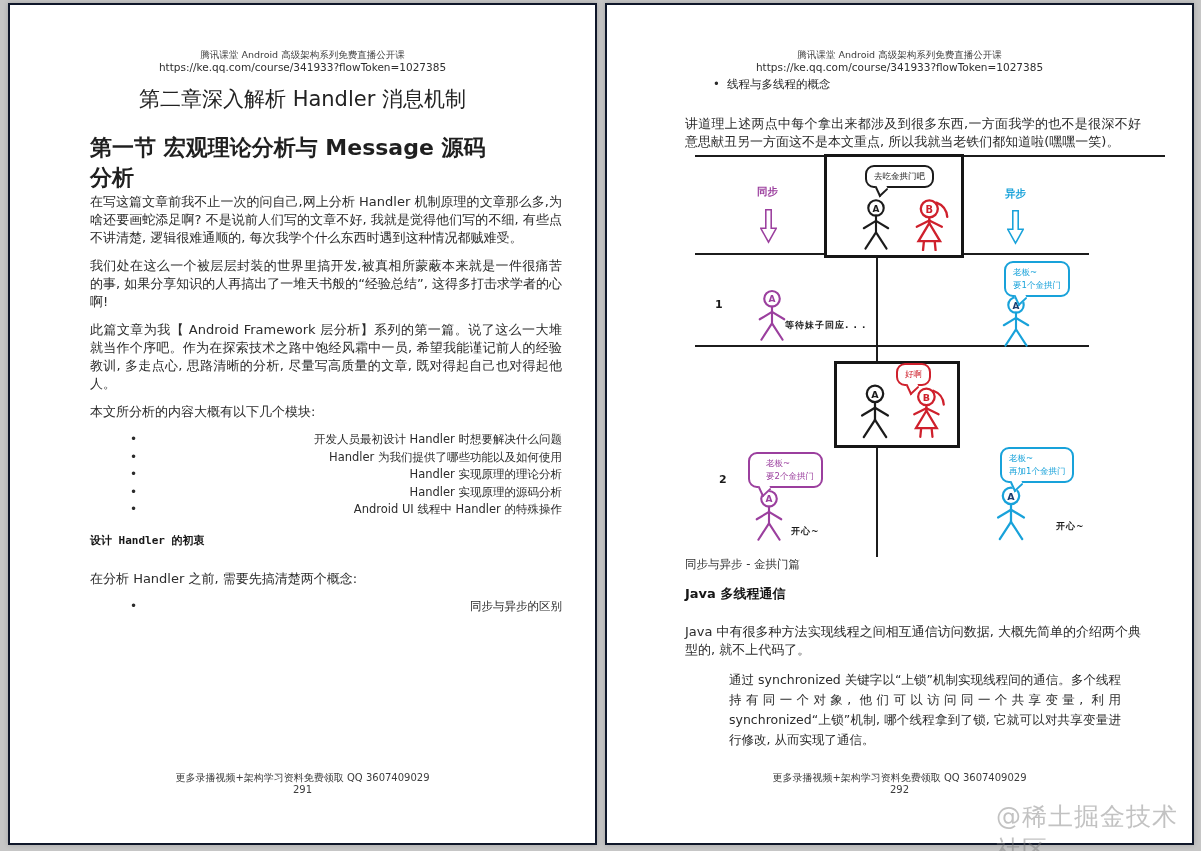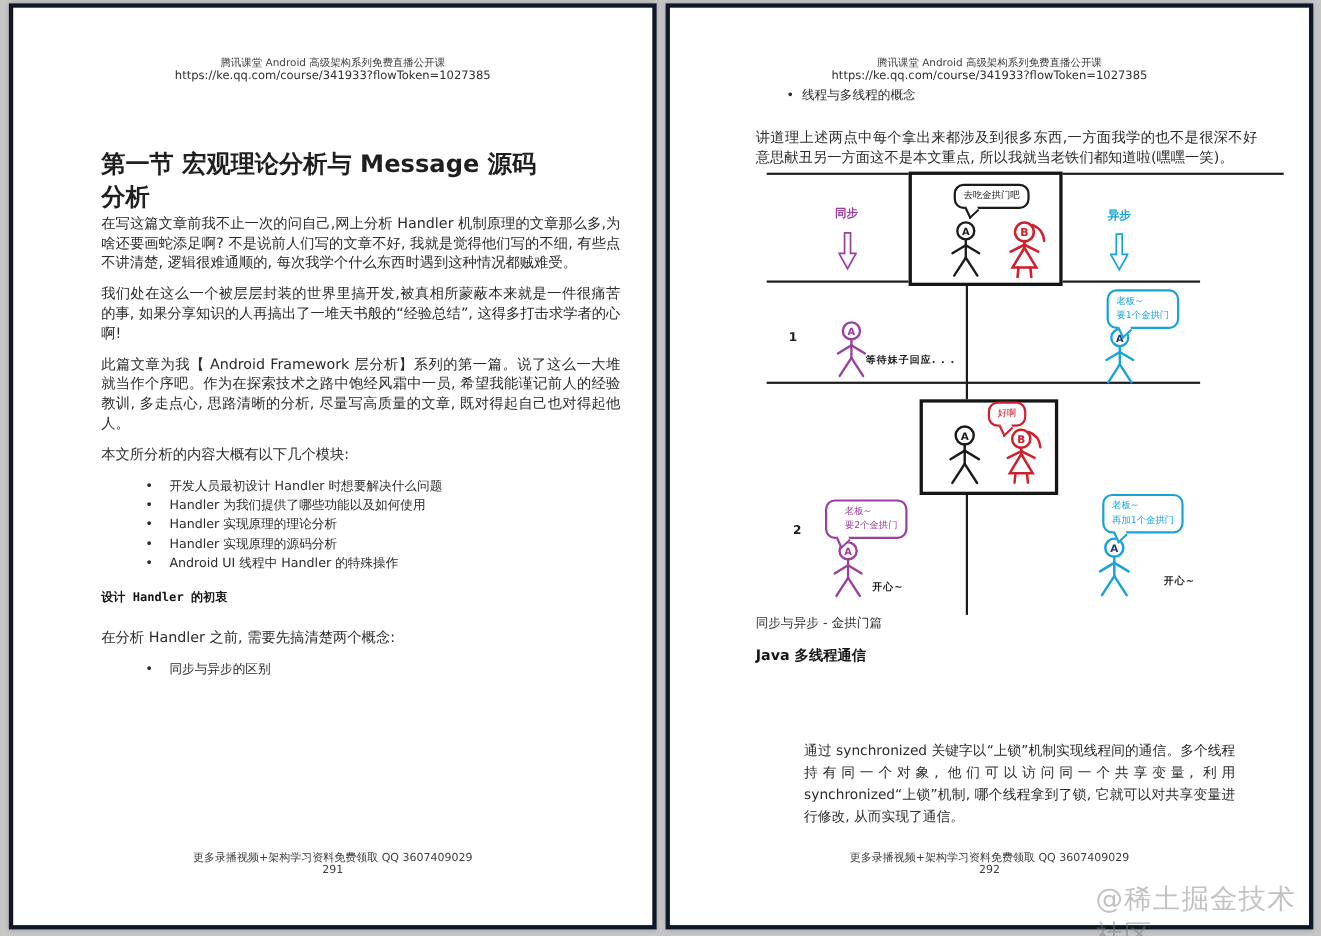--- a/index.html
+++ b/index.html
@@ -5,40 +5,40 @@
   html,body{margin:0;padding:0;}
   body{
     width:1201px;height:851px;overflow:hidden;
     background:#c6c6c6;
     font-family:"DejaVu Sans","Liberation Sans",sans-serif;
     color:#2a2a2a;
     position:relative;
   }
   .page{
     position:absolute;top:3px;width:589px;height:842px;
-    background:#fff;border:4px solid #0f172a;box-sizing:border-box;
+    background:#fff;border:2px solid #0f172a;box-sizing:border-box;
     box-shadow:0 0 5px rgba(0,0,0,.18);
   }
   .page-left{left:8px;}
   .page-right{left:605px;}
 
   
   .hdr1{position:absolute;top:44px;left:0;right:0;text-align:center;font-size:9.5px;color:#3d3d3d;}
   .hdr2{position:absolute;top:56px;left:0;right:0;text-align:center;font-size:10.5px;color:#2e2e2e;}
   .foot{position:absolute;left:0;right:0;text-align:center;font-size:10px;color:#3c3c3c;}
   .foot-line{top:766px;}
   .foot-num{top:779px;}
 
   
   .chapter{position:absolute;top:80px;left:0;right:0;text-align:center;font-size:21px;font-weight:500;color:#222;}
   .col{position:absolute;left:80px;top:128px;width:472px;}
   .section{font-size:22px;line-height:30px;font-weight:bold;color:#1f1f1f;width:400px;margin:0;}
   .h-small{font-size:13px;font-weight:bold;color:#1b1b1b;margin:34px 0 14px 0;}
   .para{font-size:13px;line-height:18px;text-align:justify;margin:0 0 10px 0;color:#2b2b2b;}
-  .blist{margin:6px 0 10px 0;}
+  .blist{margin:6px 0 10px 0;text-align:right;}
   .li{position:relative;padding-left:62px;font-size:11.5px;line-height:17.5px;color:#2b2b2b;}
   .li::before{content:"\2022";position:absolute;left:40px;top:0;font-size:12px;}
   .h-design{font-family:"DejaVu Sans Mono","Liberation Mono",monospace;font-size:11px;font-weight:bold;color:#161616;margin:14px 0 0 0;}
   .p6{margin-top:22px;}
 
   
   .r-bullet{position:absolute;left:78px;top:72px;padding-left:42px;font-size:11.5px;color:#2b2b2b;}
   .r-bullet::before{content:"\2022";position:absolute;left:28px;top:0;}
   .r-p1{position:absolute;left:78px;top:97px;width:456px;font-size:13px;line-height:18px;text-align:justify;color:#2b2b2b;}
   .r-caption{position:absolute;left:78px;top:552px;font-size:11.5px;color:#333;}
@@ -74,20 +74,21 @@
     position:absolute;left:996px;top:800px;z-index:9;
     font-size:25px;letter-spacing:1px;color:rgba(120,120,120,.45);
   }
 </style>
 </head>
 <body>
 
 <div class="page page-left">
   <div class="hdr1">腾讯课堂  Android  高级架构系列免费直播公开课</div>
   <div class="hdr2">https://ke.qq.com/course/341933?flowToken=1027385</div>
+  <div class="chapter">第二章深入解析 Handler 消息机制</div>
 
   <div class="col">
     <h1 class="section">第一节 宏观理论分析与 Message 源码分析</h1>
     <p class="para">在写这篇文章前我不止一次的问自己,网上分析 Handler 机制原理的文章那么多,为啥还要画蛇添足啊? 不是说前人们写的文章不好, 我就是觉得他们写的不细, 有些点不讲清楚, 逻辑很难通顺的, 每次我学个什么东西时遇到这种情况都贼难受。</p>
     <p class="para">我们处在这么一个被层层封装的世界里搞开发,被真相所蒙蔽本来就是一件很痛苦的事, 如果分享知识的人再搞出了一堆天书般的“经验总结”, 这得多打击求学者的心啊!</p>
     <p class="para">此篇文章为我【 Android Framework 层分析】系列的第一篇。说了这么一大堆就当作个序吧。作为在探索技术之路中饱经风霜中一员, 希望我能谨记前人的经验教训, 多走点心, 思路清晰的分析, 尽量写高质量的文章, 既对得起自己也对得起他人。</p>
     <p class="para">本文所分析的内容大概有以下几个模块:</p>
     <div class="blist">
       <div class="li">开发人员最初设计 Handler 时想要解决什么问题</div>
       <div class="li">Handler  为我们提供了哪些功能以及如何使用</div>
@@ -246,19 +247,20 @@
         <line x1="22" y1="27" x2="7" y2="36"></line>
         <line x1="22" y1="27" x2="37" y2="36"></line>
       <line x1="22" y1="41" x2="9" y2="61"></line>
         <line x1="22" y1="41" x2="35" y2="61"></line>
     </svg>
   </div>
   <div class="hand-note" style="left:449px;top:515px;">开心~</div>
 
   <div class="r-caption">同步与异步 - 金拱门篇</div>
   <div class="r-javah">Java 多线程通信</div>
+  <p class="r-p2">Java 中有很多种方法实现线程之间相互通信访问数据, 大概先简单的介绍两个典型的, 就不上代码了。</p>
   <p class="r-p3">通过 synchronized 关键字以“上锁”机制实现线程间的通信。多个线程持有同一个对象, 他们可以访问同一个共享变量, 利用 synchronized“上锁”机制, 哪个线程拿到了锁, 它就可以对共享变量进行修改, 从而实现了通信。</p>
 
   <div class="foot foot-line">更多录播视频+架构学习资料免费领取  QQ   3607409029</div>
   <div class="foot foot-num">292</div>
 </div>
 
 <div class="watermark">@稀土掘金技术社区</div>
 
 </body></html>

